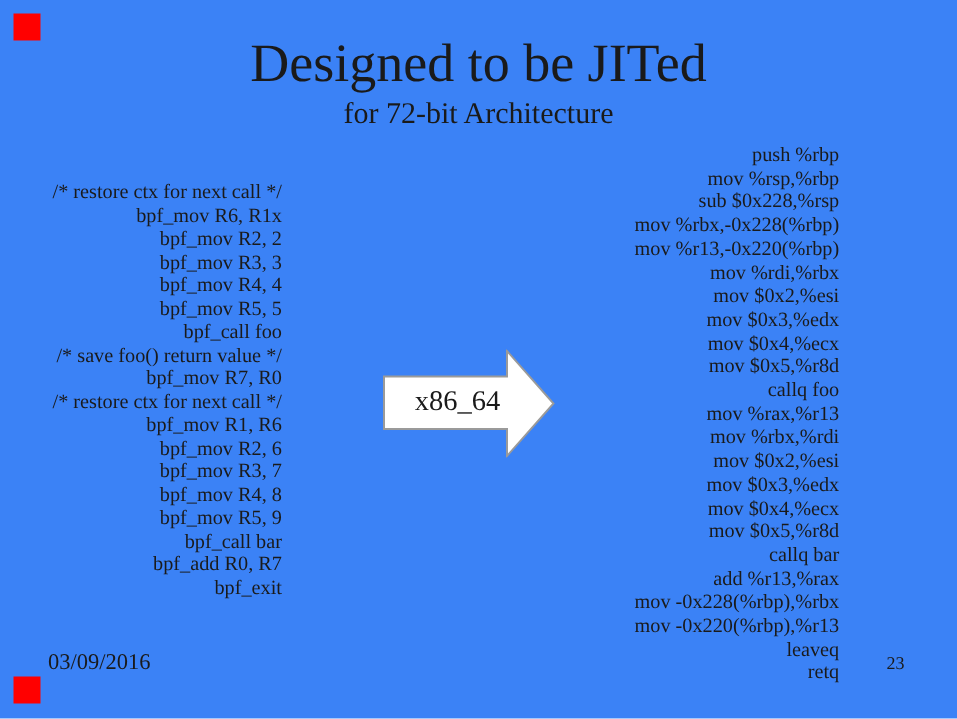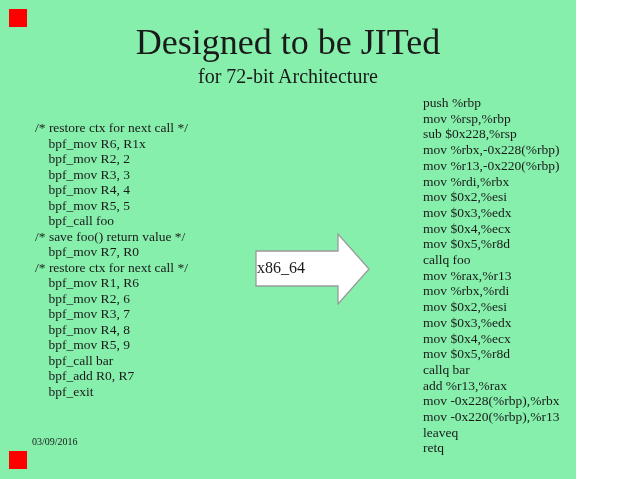--- a/index.html
+++ b/index.html
@@ -1,20 +1,20 @@
 <!DOCTYPE html>
 <html><head>
 <meta charset="utf-8">
 <style>
   html, body { margin: 0; padding: 0; background: #ffffff; }
   .slide {
     position: relative;
-    width: 576px;
+    width: 638px;
     height: 479px;
-    background: #86efac;
+    background: #3b82f6;
     font-family: "Liberation Serif", serif;
     color: #1a1a1a;
     overflow: hidden;
   }
   .corner-marker {
     position: absolute;
     width: 18px;
     height: 18px;
     background: #ff0000;
   }
@@ -47,44 +47,44 @@
   .code-block.bpf {
     left: 35px;
     top: 120px;
     line-height: 15.5px;
   }
   .code-block.x86 {
     left: 423px;
     top: 95px;
     line-height: 15.7px;
   }
-  .code-line { white-space: pre; }
+  .code-line { white-space: pre; text-align: right; }
   .arrow-svg {
     position: absolute;
     left: 255px;
     top: 233px;
     width: 116px;
     height: 72px;
   }
   .arrow-label {
     position: absolute;
-    left: 240px;
+    left: 264px;
     top: 250px;
     width: 82px;
     height: 36px;
     display: flex;
     align-items: center;
     justify-content: center;
-    font-size: 16px;
+    font-size: 19px;
   }
   .footer-date {
     position: absolute;
     left: 32px;
     top: 435px;
-    font-size: 10px;
+    font-size: 15px;
     line-height: 14px;
   }
   .footer-page {
     position: absolute;
     left: 591px;
     top: 435px;
     font-size: 12px;
     line-height: 14px;
   }
 </style>

